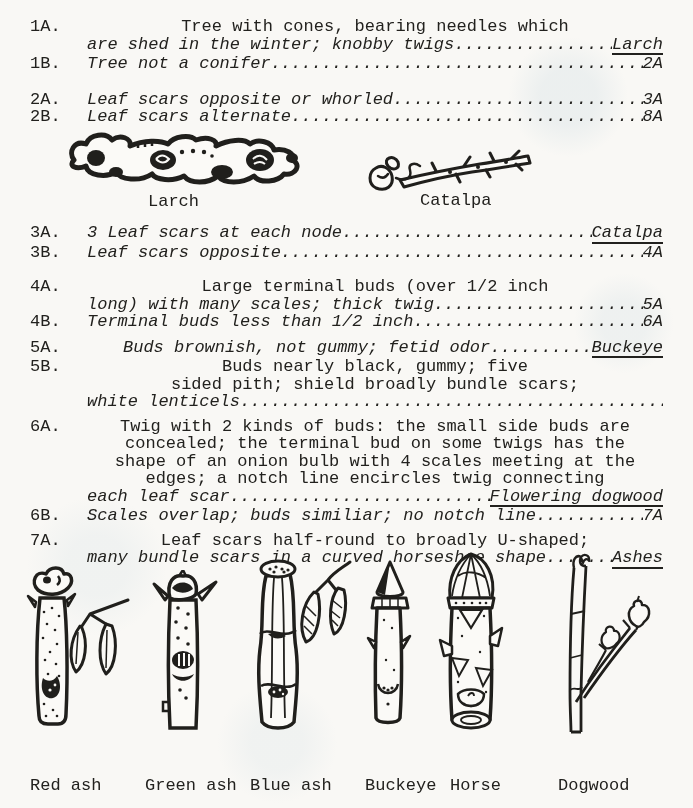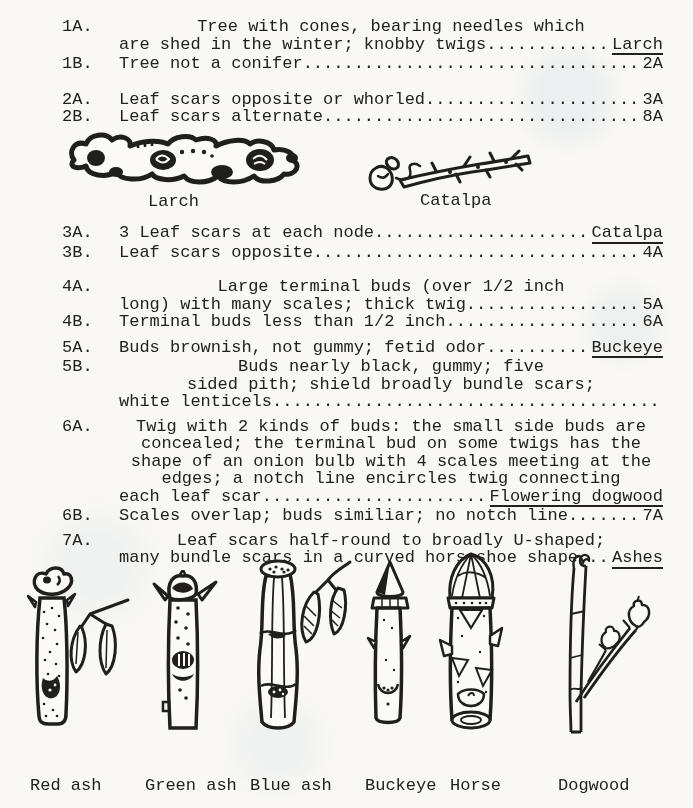--- a/index.html
+++ b/index.html
@@ -14,32 +14,32 @@
     background:
       radial-gradient(circle at 82% 12%, rgba(176,200,212,.18) 0 28px, transparent 60px),
       radial-gradient(circle at 90% 40%, rgba(176,200,212,.15) 0 22px, transparent 50px),
       radial-gradient(circle at 14% 70%, rgba(176,200,212,.12) 0 30px, transparent 70px),
       radial-gradient(circle at 40% 92%, rgba(176,200,212,.12) 0 26px, transparent 60px),
       #f9f8f5;
   }
   .keyblock{position:absolute;left:30px;right:30px;font-size:17px;line-height:17.5px;}
   #key-top{top:18px;}
   #key-main{top:224px;}
-  .entry{display:flex;align-items:flex-start;margin-left:32px;}
+  .entry{display:flex;align-items:flex-start;}
   .entry .num{width:57px;flex:none;white-space:pre;}
   .entry .body{flex:1;min-width:0;}
   .line{white-space:pre;text-align:center;}
-  .lead-line{display:flex;align-items:baseline;}
+  .lead-line{display:flex;align-items:baseline;font-style:italic;}
   .lead-text{white-space:pre;flex:none;}
   .leader{flex:1;min-width:0;overflow:hidden;white-space:nowrap;}
   .answer{white-space:pre;flex:none;}
   .u{border-bottom:2px solid #22211e;}
   .gap-full{margin-top:18px;}
   .gap-17{margin-top:17px;}
-  .gap-half{margin-top:8px;}
+  .gap-half{margin-top:8px;gap:36px;}
   .gap-sm{margin-top:7px;}
   .fig{position:absolute;}
   .fig svg{display:block;}
   .fig-label{position:absolute;font-size:17px;line-height:19px;white-space:pre;}
 </style>
 </head>
 <body>
 
 <div id="page">
 

